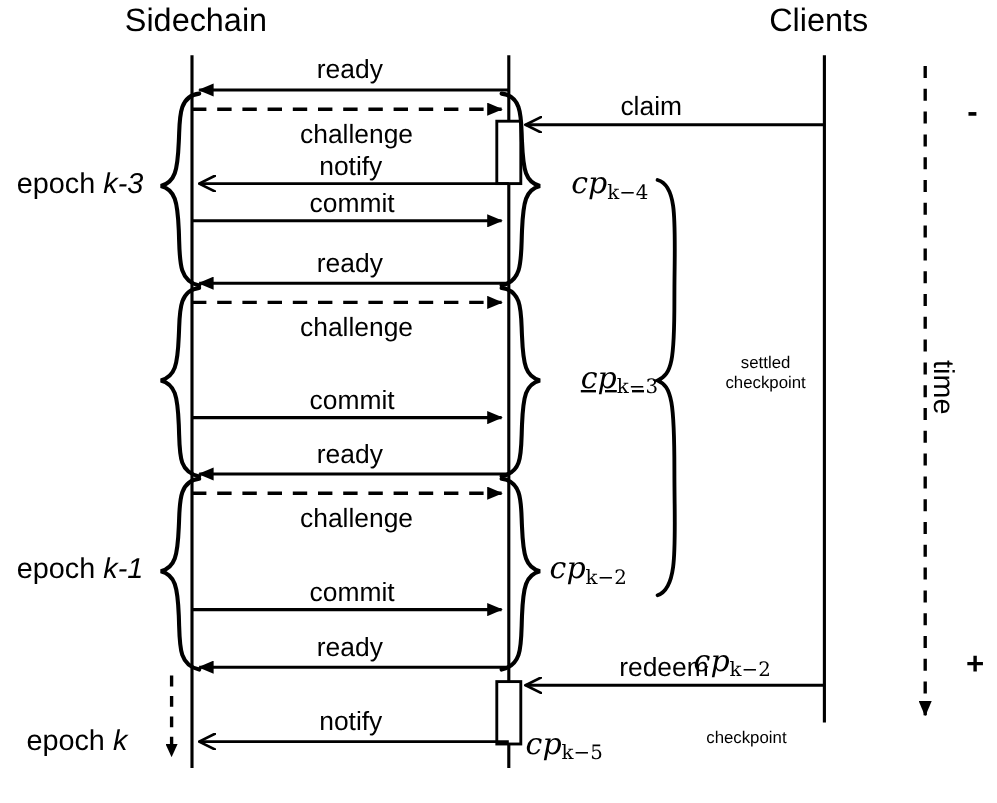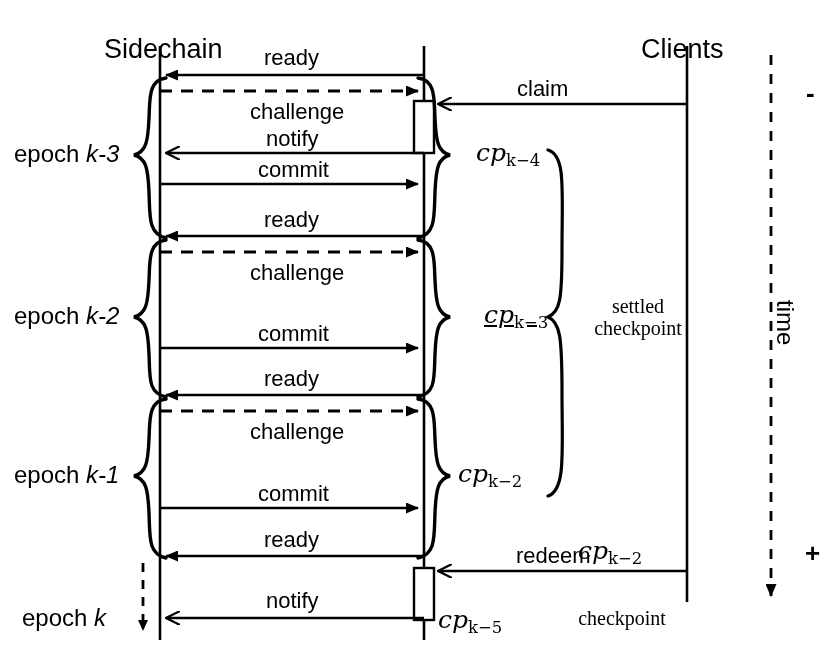--- a/index.html
+++ b/index.html
@@ -3,25 +3,25 @@
 <meta charset="utf-8">
 <style>
   html,body{margin:0;padding:0;background:#ffffff;}
   body{width:831px;height:669px;overflow:hidden;
        font-family:"Liberation Sans", sans-serif;color:#000;}
   #stage{position:relative;width:831px;height:669px;}
   svg#diagram{position:absolute;left:0;top:0;width:831px;height:669px;}
 
   .lbl{position:absolute;white-space:nowrap;font-family:"Liberation Sans",sans-serif;
        color:#000;line-height:1;}
-  .actor-title{font-size:27px;margin-top:32px;}
+  .actor-title{font-size:27px;}
   .msg{font-size:22px;}
   .epoch{font-size:24px;}
   .epoch i{font-style:italic;}
-  .note{font-size:20px;text-align:center;line-height:1.12;font-family:Liberation Serif, serif;}
+  .note{font-size:14px;text-align:center;line-height:1.12;}
   .timeword{font-size:24px;}
   .sign{font-size:26px;font-weight:bold;}
 
   
   .cp{font-family:"DejaVu Serif", serif;font-style:italic;font-size:25px;
       white-space:nowrap;letter-spacing:0px;}
   .cp sub{font-style:italic;font-size:0.66em;vertical-align:-0.28em;letter-spacing:0;}
   .cp sub .mn{font-style:normal;}
 </style>
 </head>
@@ -168,23 +168,20 @@
   <div class="lbl msg" style="left:476px;top:545px;margin-left:40px;">redeem</div>
   <div class="lbl cp" style="left:578px;top:538px;">
     <span>cp</span><sub><span class="mn">k−2</span></sub>
   </div>
 
   <div class="lbl msg" style="left:266px;top:590px;">notify</div>
 
   <div class="lbl epoch" style="left:14px;top:142px;">
     <span>epoch </span><i>k-3</i>
   </div>
-  <div class="lbl epoch" style="left:14px;top:304px;">
-    <span>epoch </span><i>k-2</i>
-  </div>
   <div class="lbl epoch" style="left:14px;top:463px;">
     <span>epoch </span><i>k-1</i>
   </div>
   <div class="lbl epoch" style="left:22px;top:606px;">
     <span>epoch </span><i>k</i>
   </div>
 
   <div class="lbl cp" style="left:458px;top:140px;margin-left:18px;">
     <span>cp</span><sub><span class="mn">k−4</span></sub>
   </div>

